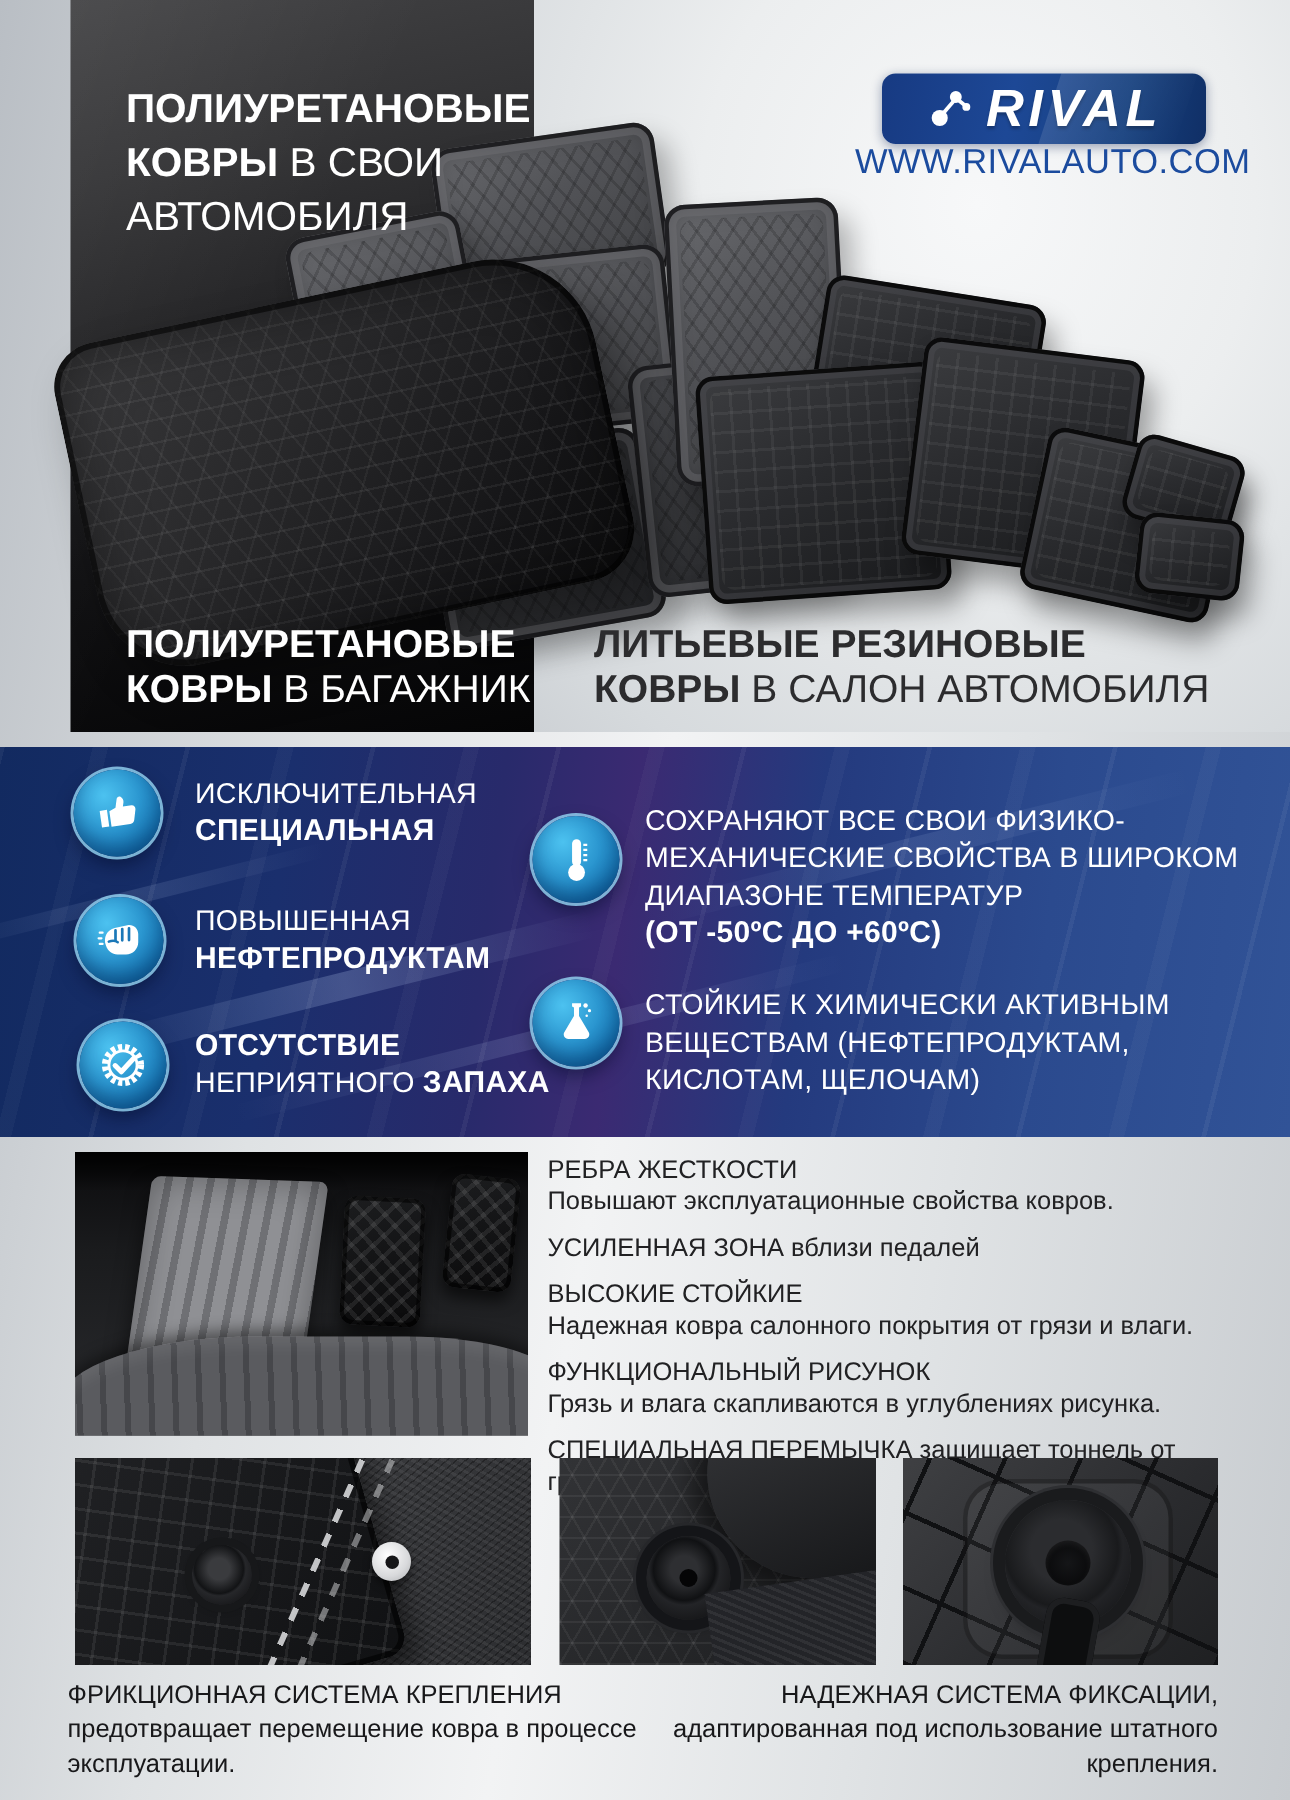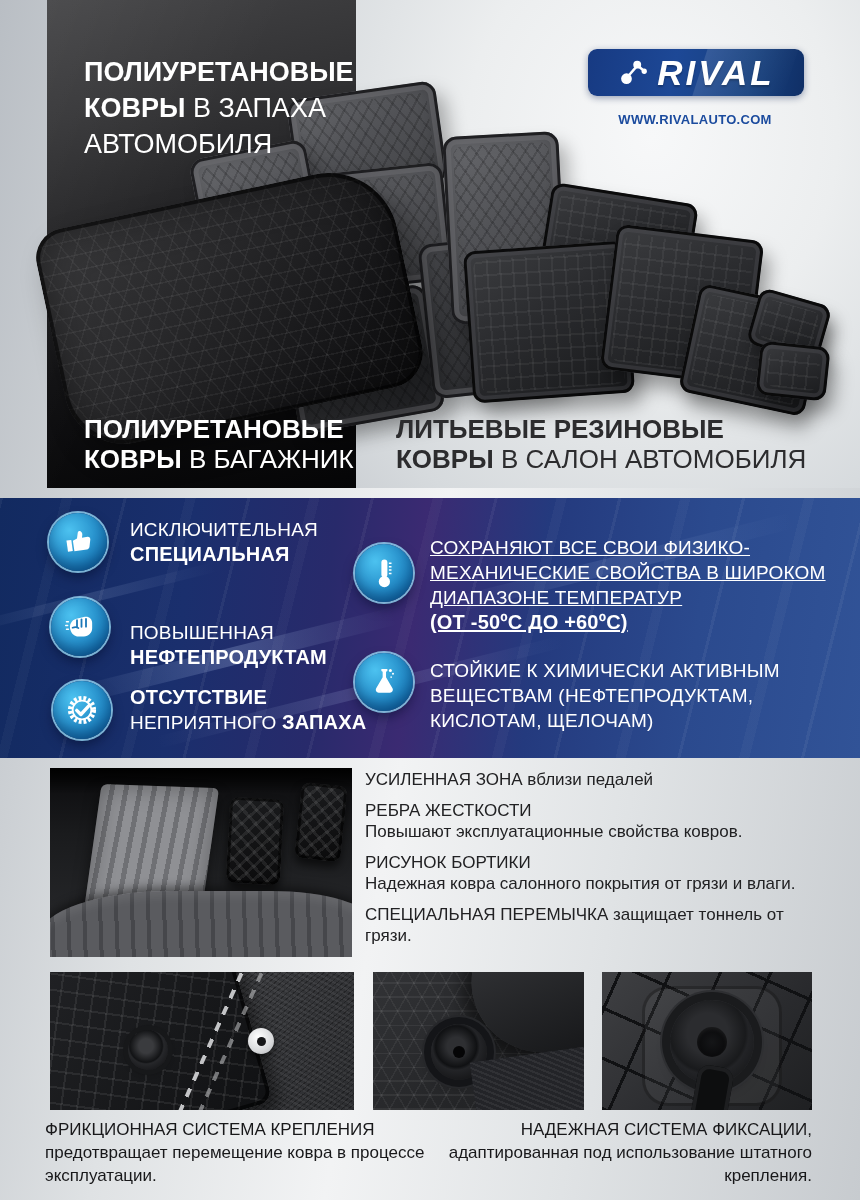--- a/index.html
+++ b/index.html
@@ -21,22 +21,22 @@
   .logo{position:absolute;left:588px;top:49px;width:216px;height:47px;border-radius:9px;z-index:5;
     background:linear-gradient(100deg,#173a82 0%,#1d4896 40%,#16407e 75%,#102f66 100%);
     display:flex;align-items:center;justify-content:center;gap:7px;
     box-shadow:0 2px 7px rgba(15,35,85,.4);overflow:hidden;}
   .logo::before{content:"";position:absolute;left:52%;top:-25%;width:42%;height:150%;
     background:linear-gradient(100deg,rgba(255,255,255,.12),rgba(255,255,255,0));transform:skewX(-18deg);}
   .logo-icon{display:flex;}
   .logo-icon svg{width:33px;height:33px;}
   .logo-text{font-size:35px;font-weight:700;font-style:italic;color:#fff;letter-spacing:3px;line-height:1;
     text-shadow:0 2px 2px rgba(0,0,0,.25);}
-  .logo-site{position:absolute;left:570px;top:112px;width:250px;text-align:center;z-index:5;
-    font-size:13px;font-weight:700;color:#1b4b9e;letter-spacing:.3px;}
+  .logo-site{position:absolute;left:570px;top:94px;width:250px;text-align:center;z-index:5;
+    font-size:23px;font-weight:400;color:#1b4b9e;letter-spacing:.3px;}
   
   .mat{position:absolute;z-index:2;}
   .trunk{left:50px;top:195px;width:360px;height:225px;transform:rotate(-12deg);z-index:3;
     border-radius:30px 70px 36px 60px;
     background:
       repeating-linear-gradient(0deg,rgba(255,255,255,.055) 0 1.5px,transparent 1.5px 15px),
       repeating-linear-gradient(62deg,rgba(255,255,255,.045) 0 1.5px,transparent 1.5px 15px),
       repeating-linear-gradient(-62deg,rgba(255,255,255,.045) 0 1.5px,transparent 1.5px 15px),
       linear-gradient(135deg,#3a3a3c 0%,#28282a 40%,#161618 75%,#0b0b0c 100%);
     box-shadow:inset 0 0 0 4px rgba(0,0,0,.55),inset 0 0 40px rgba(0,0,0,.5),12px 18px 30px rgba(0,0,0,.4);}
@@ -84,22 +84,22 @@
   .s4{left:-40px;top:95px;width:260px;height:10px;opacity:.6;}
   .bicon{position:absolute;width:58px;height:58px;border-radius:50%;z-index:3;
     background:radial-gradient(circle at 35% 30%,#4cc2f0 0%,#2a95cf 45%,#1470ae 75%,#0d5a94 100%);
     box-shadow:0 0 0 2px rgba(150,215,245,.8),0 6px 12px rgba(0,10,40,.5),inset 0 -6px 12px rgba(0,30,70,.35);
     display:flex;align-items:center;justify-content:center;}
   .bicon svg{width:36px;height:36px;}
   .i1{left:49px;top:513px;} .i2{left:51px;top:598px;} .i3{left:53px;top:681px;}
   .i4{left:355px;top:544px;} .i5{left:355px;top:653px;}
   .bt{position:absolute;z-index:3;color:#fff;font-size:19px;line-height:25px;letter-spacing:.2px;}
   .bt .b{font-size:20px;}
-  .t1{left:130px;top:517px;} .t2{left:130px;top:620px;} .t3{left:130px;top:685px;}
-  .t4{left:430px;top:535px;width:402px;text-decoration:underline;} .t5{left:430px;top:658px;width:402px;}
+  .t1{left:130px;top:517px;} .t2{left:130px;top:602px;} .t3{left:130px;top:685px;}
+  .t4{left:430px;top:535px;width:402px;} .t5{left:430px;top:658px;width:402px;}
   .blk{display:block;}
   
   .ph{position:absolute;overflow:hidden;}
   .ph-pedals{left:50px;top:768px;width:302px;height:189px;
     background:linear-gradient(180deg,#0b0b0d 0%,#1a1b1d 35%,#2a2b2e 100%);}
   .pp-rib{position:absolute;left:40px;top:18px;width:118px;height:162px;border-radius:6px;
     transform:skewX(-6deg) rotate(2deg);
     background:repeating-linear-gradient(93deg,#8f9094 0 9px,#6f7074 9px 14px);
     box-shadow:0 8px 14px rgba(0,0,0,.5),inset 0 0 24px rgba(0,0,0,.35);}
   .pp-pedal{position:absolute;border-radius:9px;
@@ -191,21 +191,21 @@
     <div class="mat rub rm1"></div>
     <div class="mat rub rm2"></div>
     <div class="mat rub rm3"></div>
     <div class="mat rub rm4"></div>
     <div class="mat rub rm5"></div>
     <div class="mat rub rm6"></div>
 
     <h1 class="hero-title">
       <span class="b">ПОЛИУРЕТАНОВЫЕ</span><br>
       <span class="b">КОВРЫ</span>
-      <span>В ЗАПАХА</span><br>
+      <span>В СВОИ</span><br>
       <span>АВТОМОБИЛЯ</span>
     </h1>
 
     <div class="logo">
       <span class="logo-icon">
         <svg viewBox="0 0 40 40" fill="#ffffff">
           <path d="M14 24l9-10.5" stroke="#ffffff" stroke-width="3" fill="none"></path>
           <path d="M26 12.5l5.5 4.5" stroke="#ffffff" stroke-width="3" fill="none"></path>
           <circle cx="11.5" cy="27.5" r="6.5"></circle>
           <circle cx="24.5" cy="10.5" r="4.8"></circle>
@@ -299,30 +299,34 @@
   <div class="ph ph-pedals">
     <div class="pp-top"></div>
     <div class="pp-rib"></div>
     <div class="pp-pedal ppd1"></div>
     <div class="pp-pedal ppd2"></div>
     <div class="pp-mat"></div>
   </div>
 
   <div class="mid-features">
     <div class="mf">
+      <div class="head">РЕБРА ЖЕСТКОСТИ</div>
+      <div class="sub">Повышают эксплуатационные свойства ковров.</div>
+    </div>
+    <div class="mf">
       <div class="head">УСИЛЕННАЯ ЗОНА вблизи педалей</div>
       <div class="sub"></div>
     </div>
     <div class="mf">
-      <div class="head">РЕБРА ЖЕСТКОСТИ</div>
-      <div class="sub">Повышают эксплуатационные свойства ковров.</div>
-    </div>
-    <div class="mf">
-      <div class="head">РИСУНОК БОРТИКИ</div>
+      <div class="head">ВЫСОКИЕ СТОЙКИЕ</div>
       <div class="sub">Надежная ковра салонного покрытия от грязи и влаги.</div>
+    </div>
+    <div class="mf">
+      <div class="head">ФУНКЦИОНАЛЬНЫЙ РИСУНОК</div>
+      <div class="sub">Грязь и влага скапливаются в углублениях рисунка.</div>
     </div>
     <div class="mf">
       <div class="head">СПЕЦИАЛЬНАЯ ПЕРЕМЫЧКА защищает тоннель от грязи.</div>
       <div class="sub"></div>
     </div>
   </div>
 
   <div class="g g1">
     <div class="g1-mat"></div>
     <div class="g1-stitch"></div>

